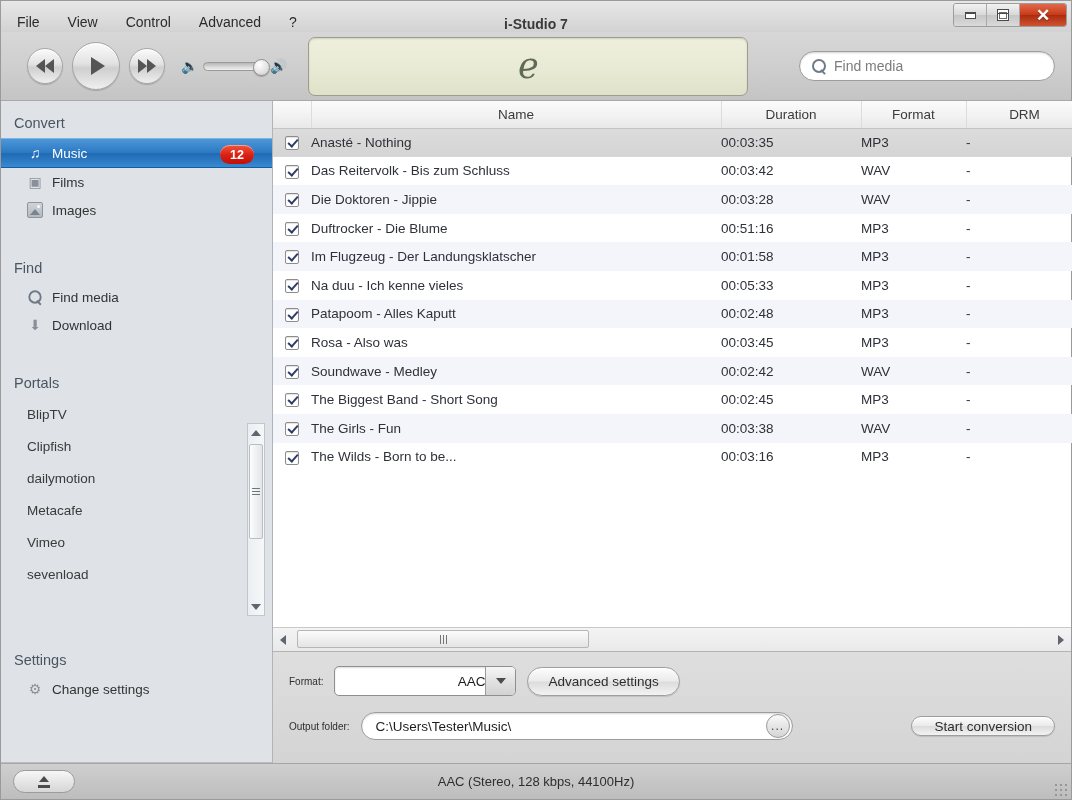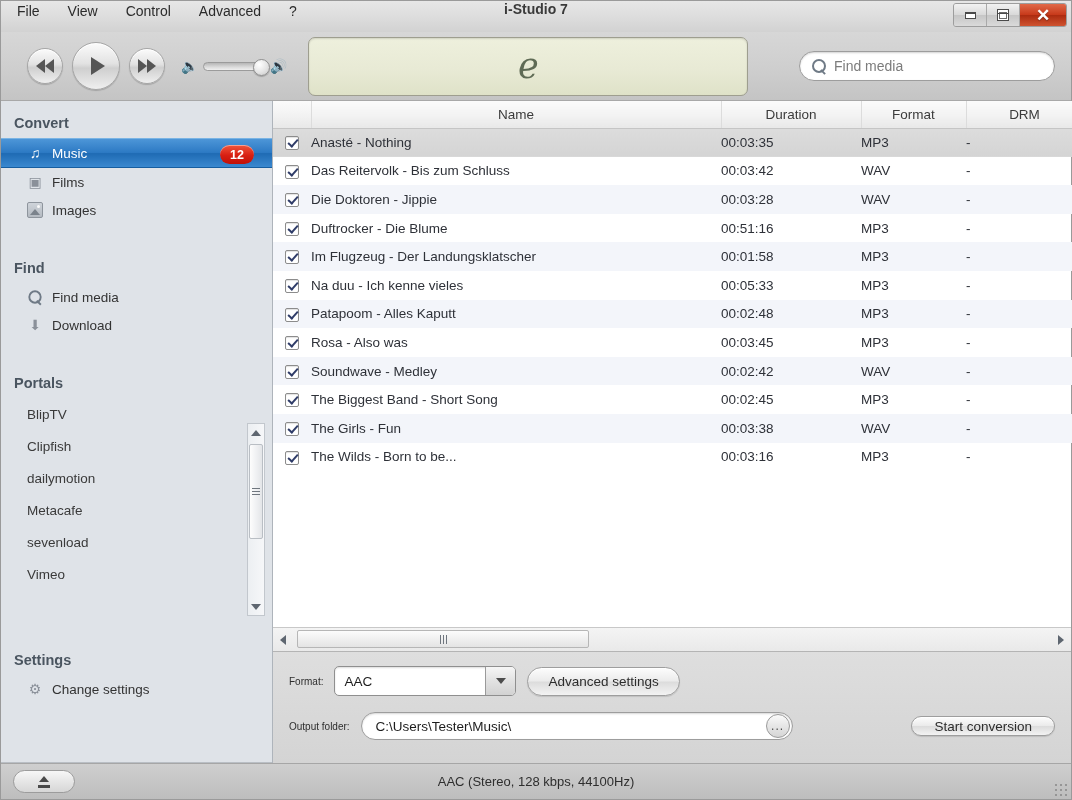--- a/index.html
+++ b/index.html
@@ -15,21 +15,21 @@
     background: linear-gradient(180deg, #d8d8d8 0%, #cdcdcd 100%);
     display: flex; flex-direction: column;
     border: 1px solid #9a9a9a;
   }
 
   
   .titlebar {
     position: relative;
     height: 31px;
     background: linear-gradient(180deg, #e7e7e7 0%, #dcdcdc 55%, #d2d2d2 100%);
-    display: flex; align-items: flex-start;
+    display: flex; align-items: flex-end;
     flex: 0 0 auto;
   }
   .menu { display: flex; align-items: center; padding-left: 14px; gap: 24px; }
   .menu-item {
     font-size: 14px; color: #2b2b2b; cursor: default;
     padding: 2px 2px;
   }
   .win-title {
     position: absolute; left: 0; right: 0; text-align: center;
     font-size: 14px; font-weight: bold; color: #3a3a3a;
@@ -132,21 +132,21 @@
   
   .sidebar {
     width: 272px; flex: 0 0 272px;
     background: #dfe3e8;
     border-right: 1px solid #aeb4bb;
     position: relative;
     display: flex; flex-direction: column;
     overflow: hidden;
   }
   .sb-head {
-    font-size: 14.5px; font-weight: bold; color: #4a5560;
+    font-size: 14.5px; font-weight: normal; color: #4a5560;
     padding: 14px 0 7px 13px;
   }
   .sb-item {
     display: flex; align-items: center; gap: 9px;
     height: 28px; padding-left: 26px; font-size: 13.5px; color: #333;
     cursor: default; position: relative;
   }
   .sb-item.sel {
     background: linear-gradient(180deg, #4d96d8 0%, #2d7ac4 48%, #1f6bb4 52%, #3a88cf 100%);
     color: #fff; border-top: 1px solid #7ab4e4; border-bottom: 1px solid #165d9f;
@@ -284,21 +284,21 @@
   .optrow { display: flex; align-items: center; gap: 11px; }
   .optrow + .optrow { margin-top: 16px; }
   .lbl { font-size: 10px; color: #2e2e2e; }
   .combo {
     width: 182px; height: 30px; border-radius: 5px;
     border: 1px solid #8f8f8f; background: #fff;
     display: flex; align-items: center;
     box-shadow: inset 0 1px 2px rgba(0,0,0,.14);
     overflow: hidden;
   }
-  .combo .val { flex: 1 1 auto; padding-left: 9px; font-size: 13.5px; color: #1d1d1d; }
+  .combo .val { flex: 1 1 auto; padding-left: 9px; font-size: 13.5px; color: #1d1d1d; text-align: right; }
   .combo .arrowbox {
     width: 30px; height: 100%;
     background: linear-gradient(180deg,#f6f6f6 0%, #e2e2e2 50%, #d2d2d2 100%);
     border-left: 1px solid #9a9a9a;
     display: flex; align-items: center; justify-content: center;
   }
   .arrowbox i { width:0;height:0;border-left:5px solid transparent;border-right:5px solid transparent;border-top:6px solid #4c4c4c; }
   .pathbox {
     width: 432px; height: 28px; border-radius: 15px;
     background: #fff; border: 1px solid #9d9d9d;
@@ -440,22 +440,22 @@
         <span>Download</span>
       </div>
 
       <div class="sb-gap"></div>
 
       <div class="sb-head">Portals</div>
       <div class="sb-portal">BlipTV</div>
       <div class="sb-portal">Clipfish</div>
       <div class="sb-portal">dailymotion</div>
       <div class="sb-portal">Metacafe</div>
+      <div class="sb-portal">Vimeo</div>
       <div class="sb-portal">sevenload</div>
-      <div class="sb-portal">Vimeo</div>
 
       <div style="height:48px"></div>
 
       <div class="sb-head">Settings</div>
       <div class="sb-item">
         <span class="ic">⚙</span>
         <span>Change settings</span>
       </div>
 
       <div class="sb-scroll">

